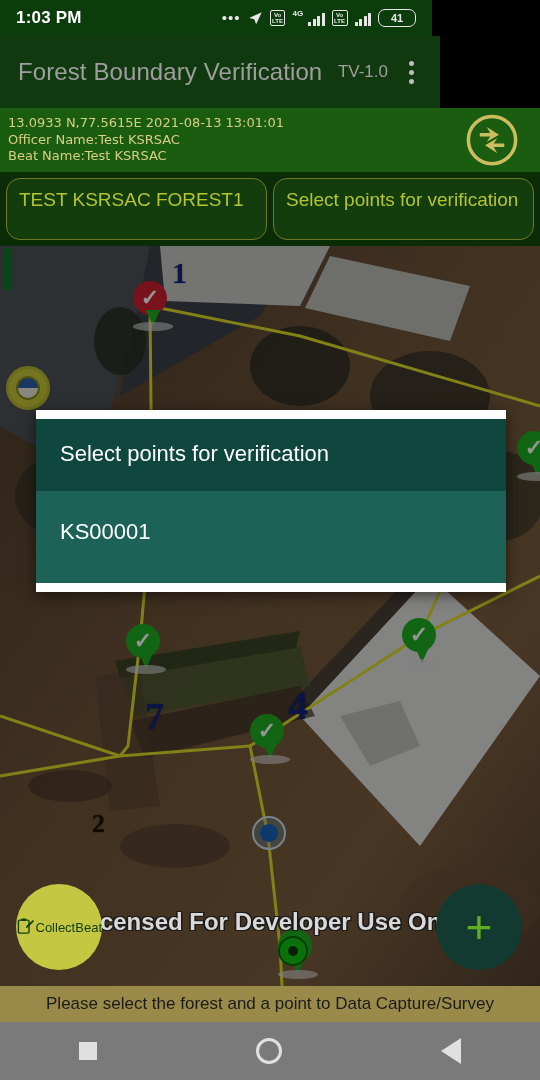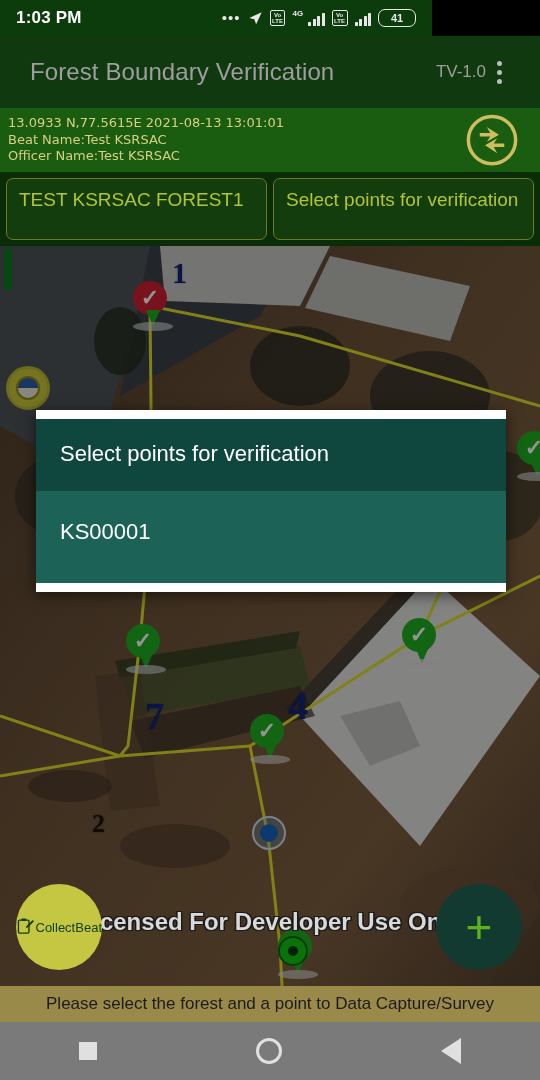--- a/index.html
+++ b/index.html
@@ -35,26 +35,26 @@
   .g4 { font-size:8px; color:#e8e8e8; font-weight:bold; margin-right:-2px; align-self:flex-start;text-align:right;}
   .battery {
     border:1.6px solid #e8e8e8; border-radius: 7px;
     min-width: 38px; height: 18px; display:flex; align-items:center;
     justify-content:center; color:#e8e8e8; font-size:11px; font-weight:bold;
     padding: 0 4px;
   }
 
   
   .appbar {
-    position: absolute; top: 36px; left: 0; width: 540px; height: 72px;
+    position: absolute; top: 36px; left: 0; width: 440px; height: 72px;
     background: #11390f; display: flex; align-items: center;
-    padding: 0 30px; z-index: 55;
+    padding: 0 18px; z-index: 55;
   }
   .app-title { color: #9e9e9e; font-size: 24px; flex: 1; letter-spacing: .1px; }
-  .app-version { color: #9e9e9e; font-size: 17px; margin-right: 2px; }
+  .app-version { color: #9e9e9e; font-size: 17px; margin-right: 12px; }
   .kebab { width: 22px; display:flex; flex-direction:column; align-items:center; gap:4px; }
   .kebab span { width:5px; height:5px; background:#bdbdbd; border-radius:50%; display:block; }
 
   
   .infostrip {
     position: absolute; top: 108px; left: 0; width: 540px; height: 64px;
     background: #1a5c10; z-index: 55;
     display:flex; align-items:center; padding: 0 8px;
   }
   .infotext { flex:1; }
@@ -63,21 +63,21 @@
     font-family: "DejaVu Sans", sans-serif;
   }
   .refresh-btn { width: 56px; height: 56px; margin-right: 12px; }
 
   
   .tabrow {
     position: absolute; top: 172px; left: 0; width: 540px; height: 74px;
     background: #0a2d08; display:flex; gap: 6px; padding: 6px; z-index: 55;
   }
   .tabbtn {
-    flex: 1; border: 1.5px solid #6f7a27; border-radius: 7px;
+    flex: 1; border: 1.5px solid #6f7a27; border-radius: 14px;
     background: #133d0c; color: #b3c435; font-size: 19px;
     padding: 8px 12px; line-height: 25px; overflow: hidden;
   }
 
   
   .map {
     position: absolute; top: 246px; left: 0; width: 540px; height: 740px;
     overflow: hidden; background: #3a2a22;
   }
   .map-img { position:absolute; inset:0; }
@@ -232,22 +232,22 @@
     <div class="kebab">
       <span></span>
         <span></span>
         <span></span>
     </div>
   </div>
 
   <div class="infostrip">
     <div class="infotext">
       <div>13.0933 N,77.5615E 2021-08-13 13:01:01</div>
+      <div>Officer Name:Test KSRSAC</div>
       <div>Beat Name:Test KSRSAC</div>
-      <div>Officer Name:Test KSRSAC</div>
     </div>
     <svg class="refresh-btn" viewBox="0 0 64 64">
       <circle cx="32" cy="32" r="27" fill="none" stroke="#cdbd5e" stroke-width="4"></circle>
       <path d="M18 24 L30 24 L26 17 L40 26 L26 34 L30 28 L18 28 Z" fill="#cdbd5e"></path>
       <path d="M46 40 L34 40 L38 47 L24 38 L38 30 L34 36 L46 36 Z" fill="#cdbd5e"></path>
     </svg>
   </div>
 
   <div class="tabrow">
     <div class="tabbtn">TEST KSRSAC FOREST1</div>

